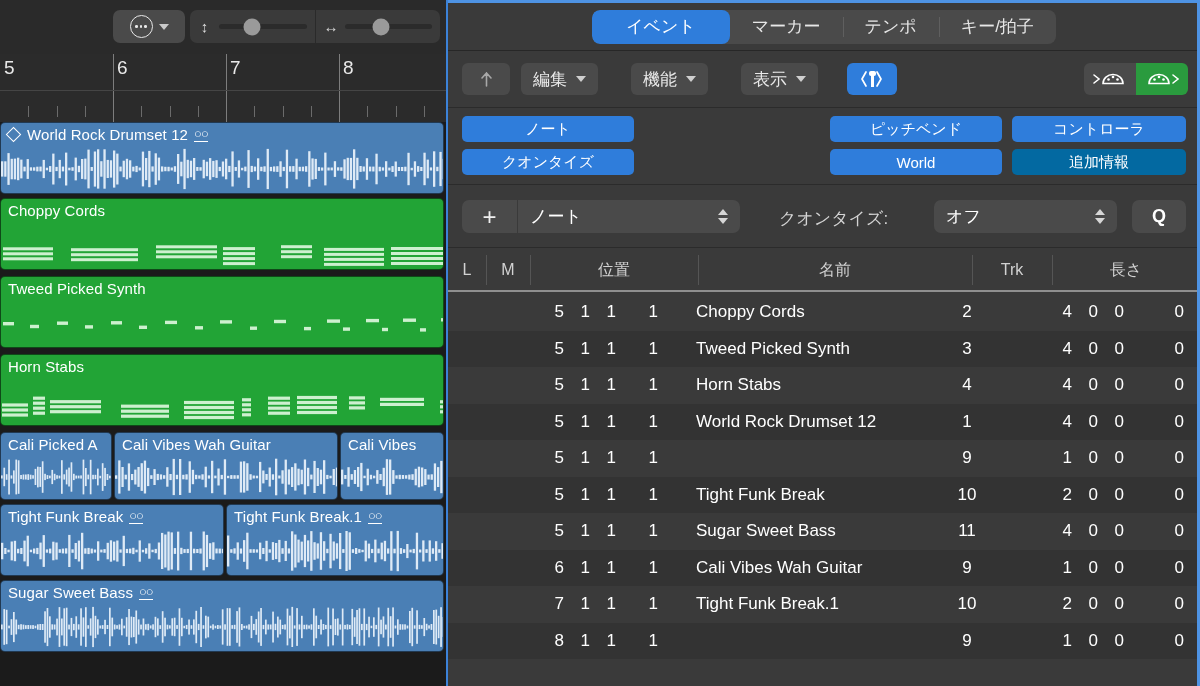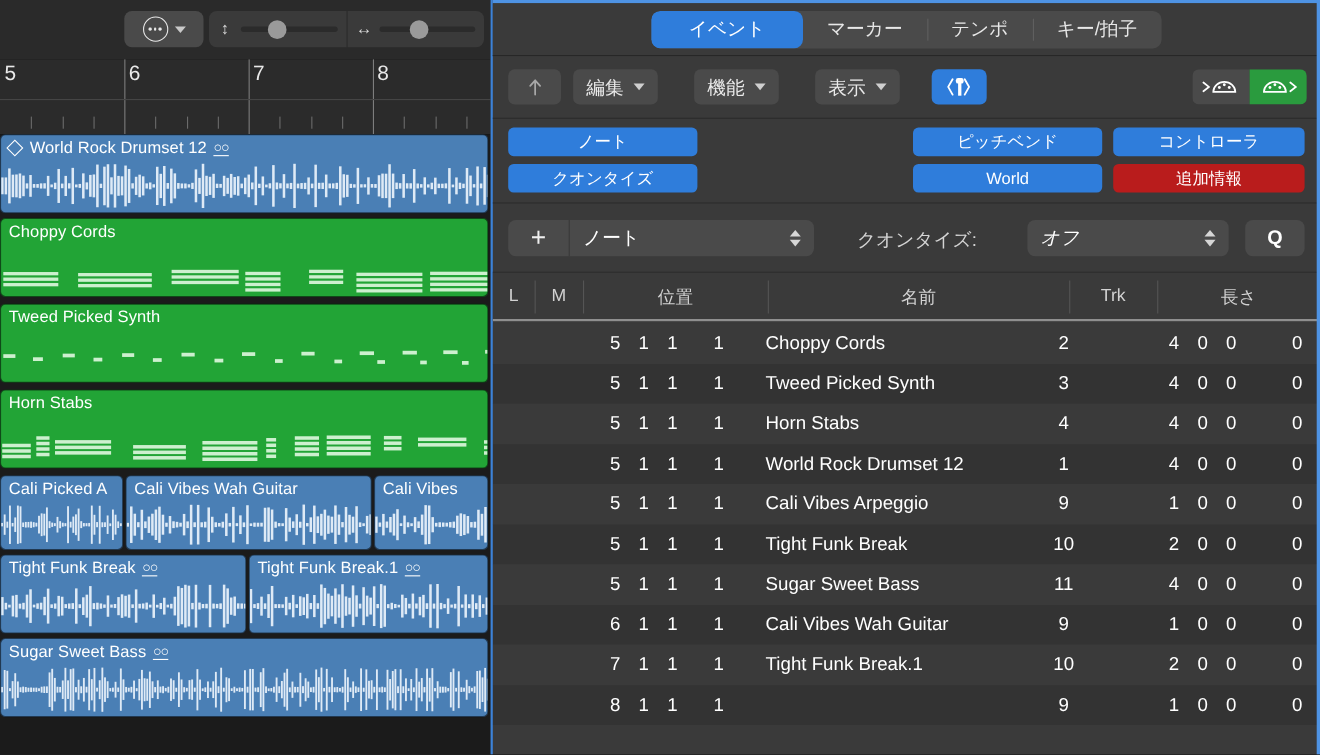--- a/index.html
+++ b/index.html
@@ -71,37 +71,37 @@
                border-top:6px solid #cfcfcf;}
   .scissor{left:399px;top:12px;width:50px;height:32px;background:#2f7ddb;}
   .midi-seg{position:absolute;right:12px;top:12px;height:32px;display:flex;border-radius:6px;overflow:hidden;}
   .midi-in{width:52px;background:#4a4a4a;display:flex;align-items:center;justify-content:center;}
   .midi-out{width:52px;background:#2a9b3e;display:flex;align-items:center;justify-content:center;}
 
   .filters{position:absolute;left:0;top:108px;width:752px;height:76px;border-bottom:1px solid #2b2b2b;}
   .fbtn{position:absolute;height:26px;border-radius:5px;display:flex;align-items:center;
         justify-content:center;font-size:15px;color:#fff;box-sizing:border-box;}
   .fbtn.on{background:#2f7ddb;}
-  .fbtn.off{background:#b91c1c;}
+  .fbtn.off{background:#0369a1;}
 
   .qbar{position:absolute;left:0;top:185px;width:752px;height:62px;border-bottom:1px solid #2b2b2b;}
   .addgrp{position:absolute;left:14px;top:15px;height:33px;display:flex;background:#4a4a4a;border-radius:7px;}
   .addplus{width:55px;display:flex;align-items:center;justify-content:center;font-size:24px;color:#efefef;
            border-right:1px solid #3a3a3a;}
   .addpop{width:198px;display:flex;align-items:center;padding:0 12px;font-size:17px;color:#fff;
           justify-content:space-between;}
   .stepper{display:flex;flex-direction:column;align-items:center;gap:3px;}
   .stepper .u{width:0;height:0;border-left:5px solid transparent;border-right:5px solid transparent;
               border-bottom:6px solid #d6d6d6;}
   .stepper .d{width:0;height:0;border-left:5px solid transparent;border-right:5px solid transparent;
               border-top:6px solid #d6d6d6;}
   .qlabel{position:absolute;left:331px;top:22px;font-size:17px;color:#d4d4d4;}
   .qpop{position:absolute;left:486px;top:15px;width:183px;height:33px;background:#4a4a4a;border-radius:7px;
         display:flex;align-items:center;justify-content:space-between;padding:0 12px;box-sizing:border-box;
-        font-size:17px;color:#fff;font-style:italic;}
+        font-size:17px;color:#fff;}
   .qbtn{position:absolute;left:684px;top:15px;width:54px;height:33px;background:#4a4a4a;border-radius:7px;
         display:flex;align-items:center;justify-content:center;font-size:18px;color:#fff;font-weight:600;}
 
   .thead{position:absolute;left:0;top:248px;width:752px;height:44px;background:#3a3a3a;}
   .thead .hc{position:absolute;top:0;height:44px;display:flex;align-items:center;justify-content:center;
              font-size:16px;color:#d2d2d2;box-sizing:border-box;}
   .thead .vdiv{position:absolute;top:7px;width:1px;height:30px;background:#555;}
   .thead .under{position:absolute;left:0;bottom:0;width:752px;height:2px;background:#8f8f8f;}
 
   .tbody{position:absolute;left:0;top:294px;width:752px;height:392px;overflow:hidden;}
@@ -1096,21 +1096,20 @@
           <div class="cell" style="left: 596px; width: 28px; justify-content: flex-end;">4</div>
           <div class="cell" style="left: 628px; width: 22px; justify-content: flex-end;">0</div>
           <div class="cell" style="left: 654px; width: 22px; justify-content: flex-end;">0</div>
           <div class="cell" style="left: 714px; width: 22px; justify-content: flex-end;">0</div>
         </div>
         <div class="row odd">
           <div class="cell" style="left: 74px; width: 42px; justify-content: flex-end;">5</div>
           <div class="cell" style="left: 120px; width: 22px; justify-content: flex-end;">1</div>
           <div class="cell" style="left: 146px; width: 22px; justify-content: flex-end;">1</div>
           <div class="cell" style="left: 188px; width: 22px; justify-content: flex-end;">1</div>
-          <div class="cell" style="left: 248px; width: 240px; justify-content: flex-start;">Cali Vibes Arpeggio</div>
           <div class="cell" style="left: 494px; width: 50px; justify-content: center;">9</div>
           <div class="cell" style="left: 596px; width: 28px; justify-content: flex-end;">1</div>
           <div class="cell" style="left: 628px; width: 22px; justify-content: flex-end;">0</div>
           <div class="cell" style="left: 654px; width: 22px; justify-content: flex-end;">0</div>
           <div class="cell" style="left: 714px; width: 22px; justify-content: flex-end;">0</div>
         </div>
         <div class="row even">
           <div class="cell" style="left: 74px; width: 42px; justify-content: flex-end;">5</div>
           <div class="cell" style="left: 120px; width: 22px; justify-content: flex-end;">1</div>
           <div class="cell" style="left: 146px; width: 22px; justify-content: flex-end;">1</div>

